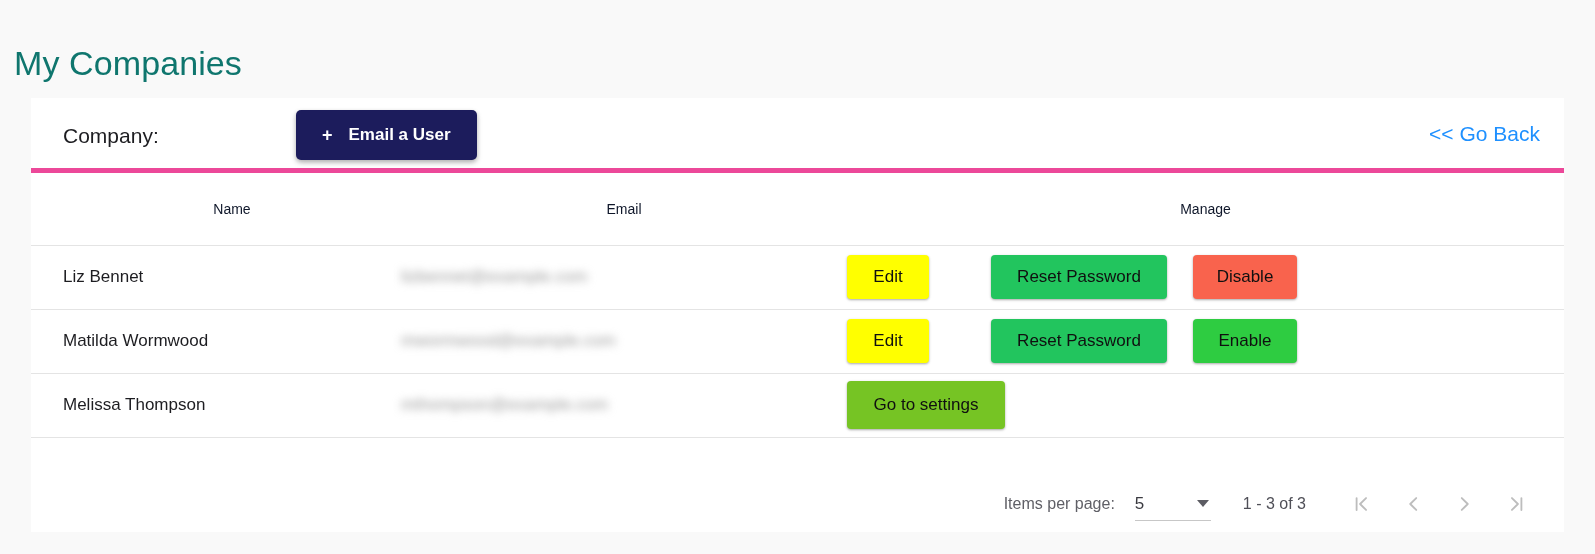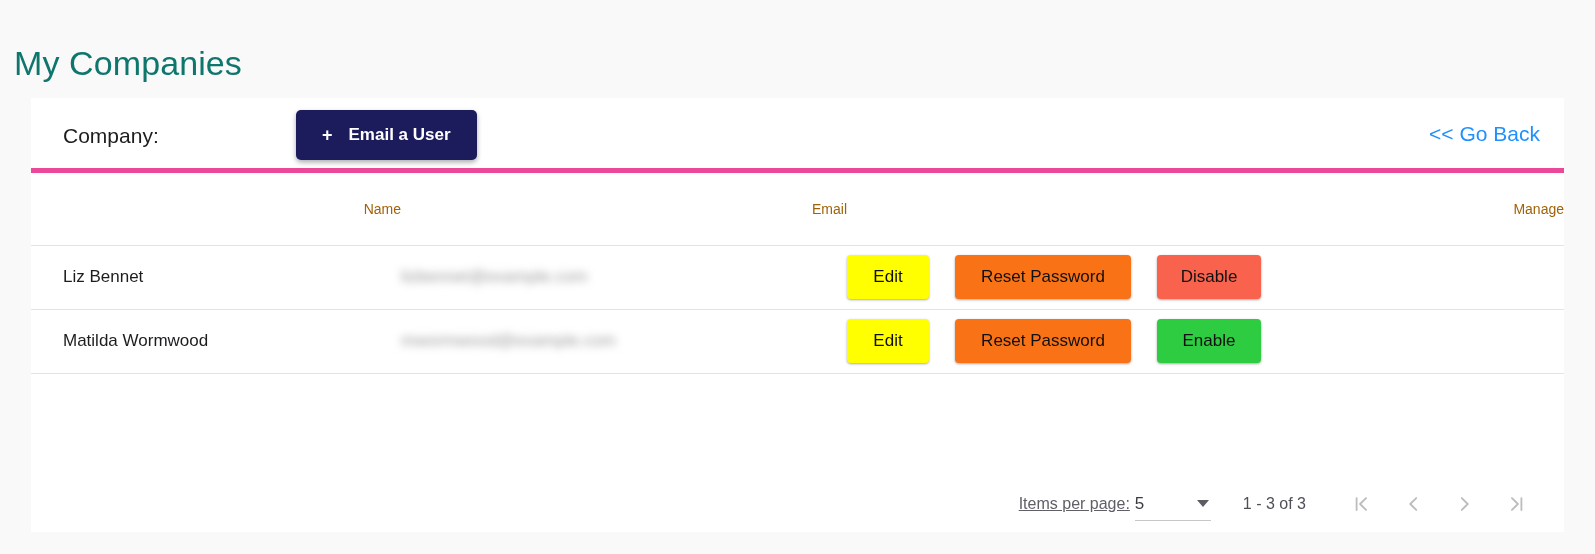--- a/index.html
+++ b/index.html
@@ -86,24 +86,24 @@
     font-size: 21px;
     color: #1e90ff;
     text-decoration: none;
     cursor: pointer;
     white-space: nowrap;
   }
 
   
   .tbl { width: 100%; border-collapse: collapse; table-layout: fixed; }
   .tbl th {
-    text-align: right;
+    text-align: center;
     font-size: 14px;
     font-weight: 400;
-    color: #a16207;
+    color: #0f172a;
     padding: 0;
     height: 72px;
     vertical-align: middle;
     border-bottom: 1px solid #e4e4e4;
   }
   .tbl td {
     font-size: 17px;
     color: #1d1d21;
     height: 64px;
     vertical-align: middle;
@@ -129,39 +129,39 @@
     font-family: "Liberation Sans", sans-serif;
     font-size: 17px;
     color: #101010;
     height: 44px;
     padding: 0 20px;
     cursor: pointer;
     box-shadow: 0 1px 3px rgba(0,0,0,0.22), 0 1px 2px rgba(0,0,0,0.14);
     white-space: nowrap;
   }
   .btn-edit     { background: #ffff00; min-width: 82px; }
-  .btn-reset    { background: #f97316; min-width: 176px; }
+  .btn-reset    { background: #22c55e; min-width: 176px; margin-left: 36px; }
   .btn-disable  { background: #f9634d; min-width: 104px; }
   .btn-enable   { background: #2ecc41; min-width: 104px; }
   .btn-settings { background: #76c424; min-width: 158px; height: 48px; }
 
   
   .paginator {
     position: absolute;
     left: 0; right: 0;
     bottom: 0;
     height: 56px;
     display: flex;
     align-items: center;
     justify-content: flex-end;
     padding-right: 34px;
     font-size: 16px;
     color: #5f5f66;
   }
-  .ipp-label { margin-right: 5px; text-decoration: underline; }
+  .ipp-label { margin-right: 20px; }
   .ipp-select {
     position: relative;
     width: 76px;
     margin-right: 32px;
     border-bottom: 1px solid #c7c7c7;
     height: 34px;
     display: flex;
     align-items: center;
     cursor: pointer;
   }
@@ -236,20 +236,31 @@
           </td>
           <td class="col-manage">
             <div class="actions">
               <button class="btn btn-edit">Edit</button>
               <button class="btn btn-reset">Reset Password</button>
               <button class="btn btn-enable">Enable</button>
             </div>
           </td>
         </tr>
 
+        <tr>
+          <td class="col-name">Melissa Thompson</td>
+          <td class="col-email">
+            <span class="email-redacted">mthompson@example.com</span>
+          </td>
+          <td class="col-manage">
+            <div class="actions">
+              <button class="btn btn-settings">Go to settings</button>
+            </div>
+          </td>
+        </tr>
 
       </tbody>
     </table>
 
     <div class="paginator">
       <span class="ipp-label">Items per page:</span>
 
       <div class="ipp-select">
         <span class="ipp-value">5</span>
         <span class="ipp-arrow"></span>

